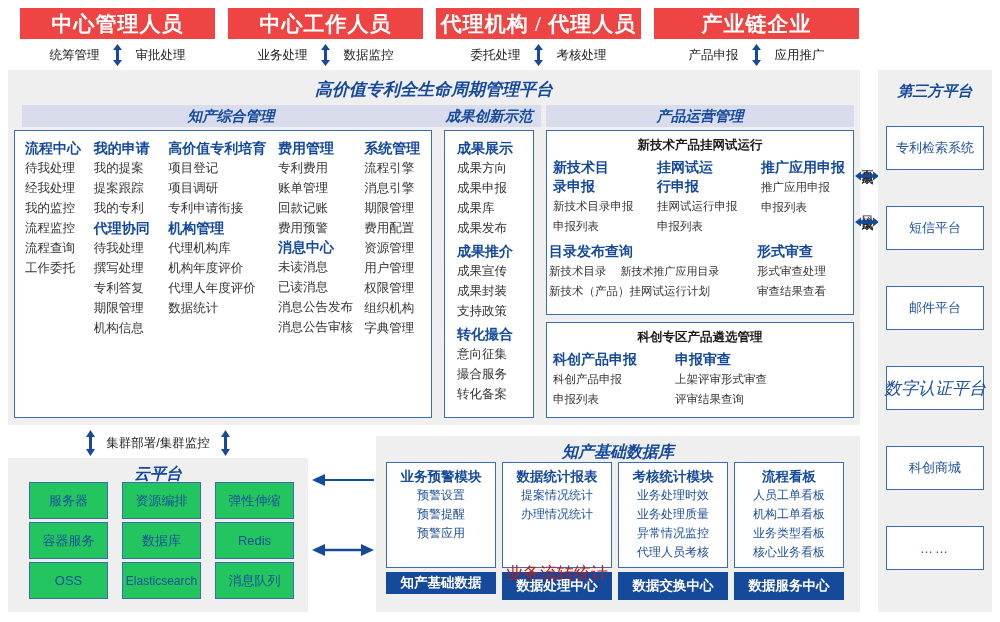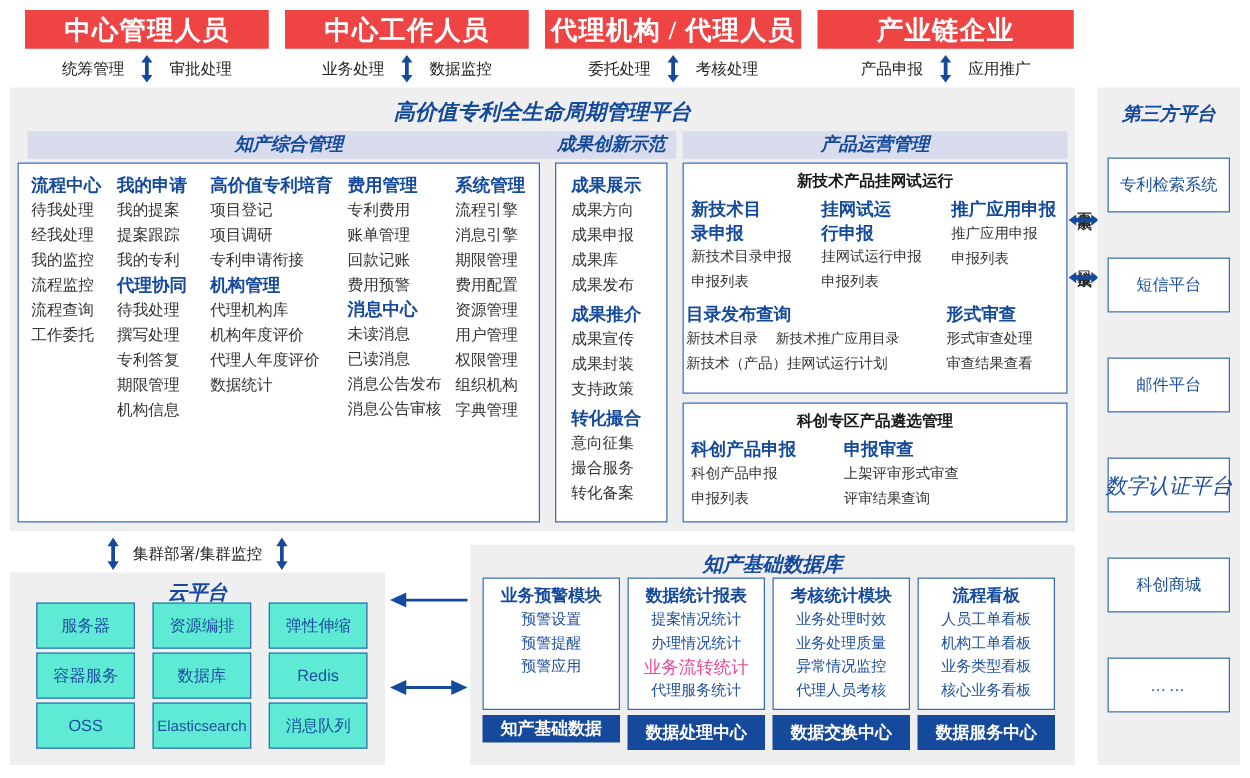--- a/index.html
+++ b/index.html
@@ -37,21 +37,21 @@
   .colhead {
     color: #14499b; font-weight: bold; font-size: 14px;
     white-space: nowrap; line-height: 19px;
   }
   .item { color: #333; font-size: 12.5px; white-space: nowrap; line-height: 20px; }
   .boxhead {
     color: #1a1a1a; font-weight: bold; font-size: 12.5px;
     text-align: center; line-height: 18px;
   }
   .cell-box {
-    border: 1.4px solid #3a6cb5; background: #5eead4;
+    border: 1.4px solid #3a6cb5; background: #22c55e;
     color: #1c4f9c; font-size: 13px;
     display: flex; align-items: center; justify-content: center; margin-left: 11px;
   }
   .cell-navy {
     background: #14499b; color: #fff; font-weight: bold; font-size: 13.5px;
     display: flex; align-items: center; justify-content: center;
   }
   .vert-txt {
     writing-mode: vertical-rl; text-orientation: upright;
     font-size: 12px; color: #222; letter-spacing: 1px; line-height: 13px;
@@ -349,21 +349,21 @@
         <div class="item" style="color:#1c4f9c;font-size:12px;line-height:19px;">预警应用</div>
       </div>
       <div class="cell-navy" style="height:22px;margin-top:4px;">知产基础数据</div>
     </div>
 
     <div style="width:110px;">
       <div class="blue-box" style="height:106px;text-align:center;padding-top:4px;">
         <div class="colhead" style="font-size:13.5px;color:#14499b;">数据统计报表</div>
         <div class="item" style="color:#1c4f9c;font-size:12px;line-height:19px;">提案情况统计</div>
         <div class="item" style="color:#1c4f9c;font-size:12px;line-height:19px;">办理情况统计</div>
-        <div class="item" style="color:#ec4899;font-size:14px;line-height:19px;">业务流转统计</div>
+        <div class="item" style="color:#b91c1c;font-size:17px;line-height:19px;margin-top:40px;">业务流转统计</div>
         <div class="item" style="color:#1c4f9c;font-size:12px;line-height:19px;">代理服务统计</div>
       </div>
       <div class="cell-navy" style="height:28px;margin-top:4px;">数据处理中心</div>
     </div>
 
     <div style="width:110px;">
       <div class="blue-box" style="height:106px;text-align:center;padding-top:4px;">
         <div class="colhead" style="font-size:13.5px;color:#14499b;">考核统计模块</div>
         <div class="item" style="color:#1c4f9c;font-size:12px;line-height:19px;">业务处理时效</div>
         <div class="item" style="color:#1c4f9c;font-size:12px;line-height:19px;">业务处理质量</div>

